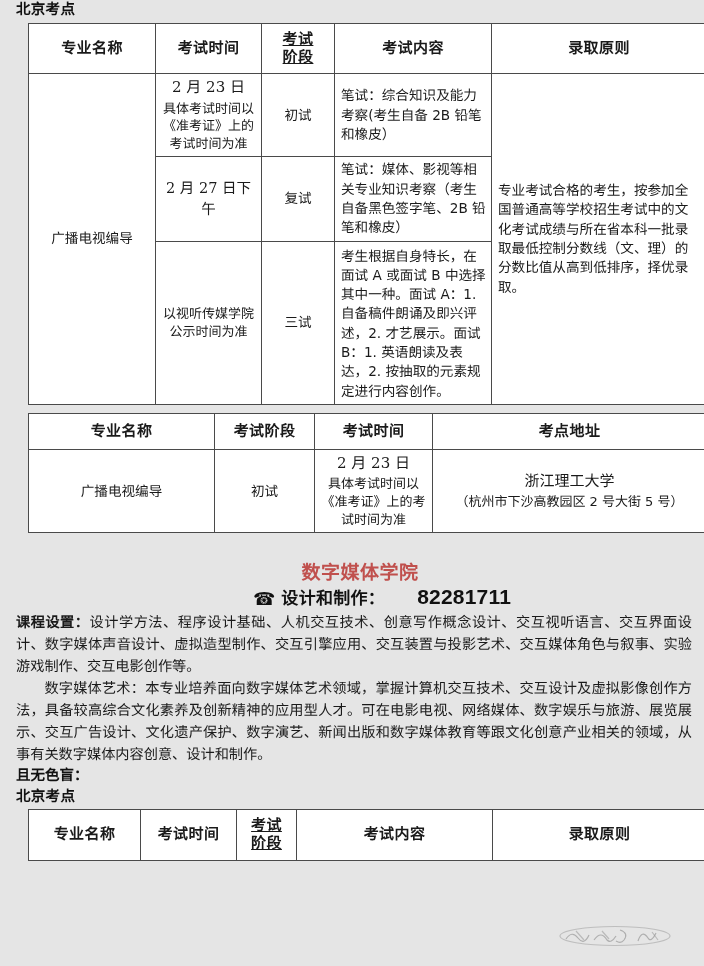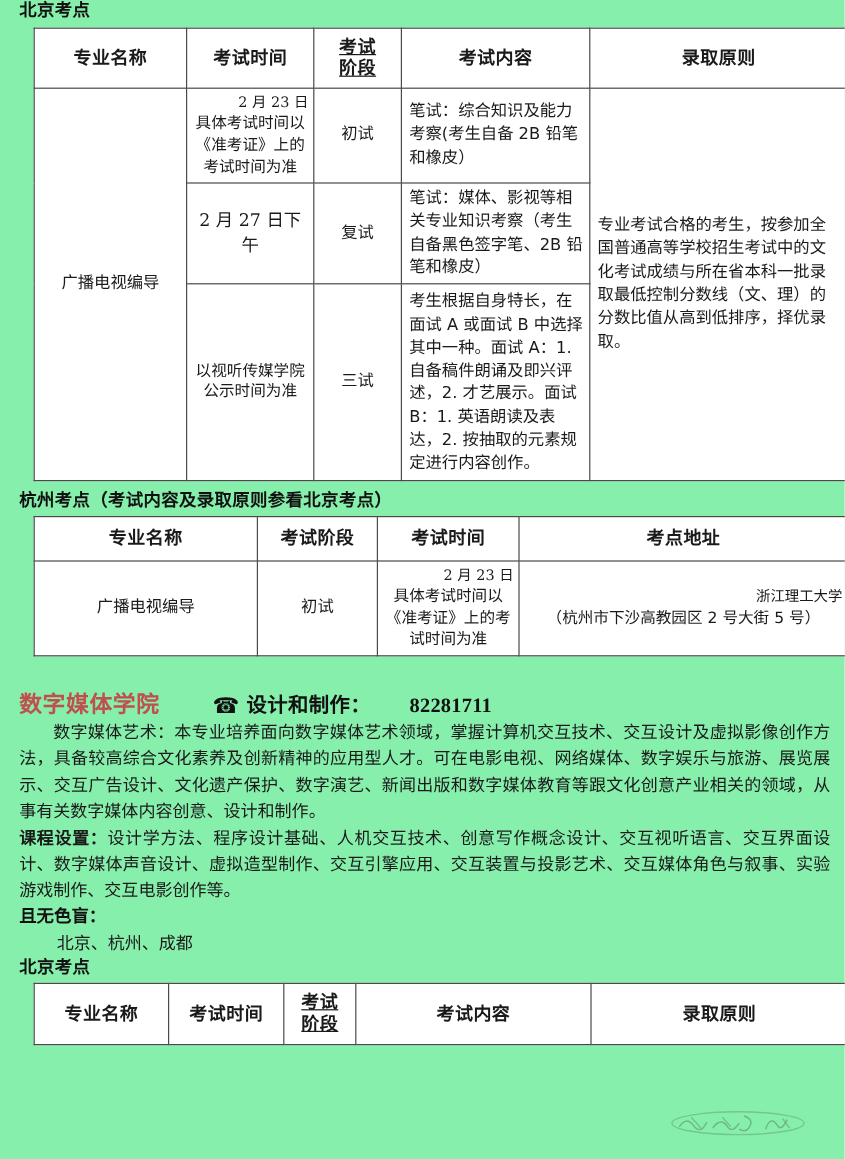--- a/index.html
+++ b/index.html
@@ -15,39 +15,40 @@
     font-family: "DejaVu Sans", "Liberation Sans", sans-serif;
     color: #1a1a1a;
     position: relative;
   }
   .page {
     position: relative;
     width: 704px;
     height: 966px;
     padding: 0;
     box-sizing: border-box;
-    background: #86efac;
+    background: #e5e5e5;
   }
 
   
   .sec-head {
     font-size: 14.5px;
     font-weight: bold;
     letter-spacing: 0.3px;
     margin: 0 0 4px 16px;
     line-height: 1.3;
     color: #111;
   }
   .sec-head.tight { margin-bottom: 3px; }
 
   .college-row {
     display: flex;
-    align-items: flex-end;
+    align-items: center;
     margin: 0 0 2px 16px;
     padding-top: 2px;
+    flex-direction: column;
   }
   .college-name {
     color: #c0504d;
     font-weight: bold;
     font-size: 19px;
     letter-spacing: 0.5px;
     white-space: nowrap;
   }
   .phone-block {
     display: flex;
@@ -63,24 +64,24 @@
     position: relative;
     top: 1px;
   }
   .phone-label {
     font-size: 17px;
     font-weight: bold;
     color: #111;
     letter-spacing: 0.3px;
   }
   .phone-number {
-    font-size: 17px;
-    font-weight: bold;
-    color: #111;
-    font-family: Liberation Serif, serif;
+    font-size: 21px;
+    font-weight: bold;
+    color: #111;
+    font-family: Liberation Sans, sans-serif;
     letter-spacing: 0.2px;
     margin-left: 32px;
   }
 
   
   .label-line {
     font-size: 14.5px;
     font-weight: bold;
     margin: 0 0 1px 16px;
     line-height: 1.45;
@@ -128,24 +129,23 @@
     text-align: left;
     padding-left: 6px;
     padding-right: 5px;
   }
   table.doc td.mono-date {
     font-family: "DejaVu Serif", "Liberation Serif", serif;
     font-size: 14.5px;
   }
   .cell-main {
     font-family: "DejaVu Serif", "Liberation Serif", serif;
-    font-size: 12px;
+    font-size: 15px;
     display: block;
     margin-bottom: 1px;
-    text-align: right;
   }
   .cell-sub {
     display: block;
     font-size: 13px;
     line-height: 1.38;
   }
   .stacked {
     display: block;
     line-height: 1.18;
     text-decoration: underline;
@@ -214,21 +214,20 @@
           <span class="cell-sub">以视听传媒学院公示时间为准</span>
         </td>
         <td>三试</td>
         <td class="left" style="vertical-align:top;padding-top:5px">考生根据自身特长，在面试 A 或面试 B 中选择其中一种。面试 A：1. 自备稿件朗诵及即兴评述，2. 才艺展示。面试 B：1. 英语朗读及表达，2. 按抽取的元素规定进行内容创作。</td>
       </tr>
     </tbody>
   </table>
 
   <div class="spacer-sm"></div>
 
-  <div class="sec-head tight">杭州考点（考试内容及录取原则参看北京考点）</div>
 
   <table class="doc">
     <colgroup>
       <col style="width:186px">
         <col style="width:100px">
         <col style="width:118px">
         <col style="width:274px">
     </colgroup>
     <thead>
       <tr>
@@ -258,27 +257,26 @@
 
   <div class="college-row">
     <span class="college-name">数字媒体学院</span>
     <span class="phone-block">
       <span class="phone-icon">☎</span>
       <span class="phone-label">设计和制作：</span>
       <span class="phone-number">82281711</span>
     </span>
   </div>
 
+  <div class="para"><span class="inline-label">课程设置：</span><span>设计学方法、程序设计基础、人机交互技术、创意写作概念设计、交互视听语言、交互界面设计、数字媒体声音设计、虚拟造型制作、交互引擎应用、交互装置与投影艺术、交互媒体角色与叙事、实验游戏制作、交互电影创作等。</span></div>
+
   <div class="para indent">数字媒体艺术：本专业培养面向数字媒体艺术领域，掌握计算机交互技术、交互设计及虚拟影像创作方法，具备较高综合文化素养及创新精神的应用型人才。可在电影电视、网络媒体、数字娱乐与旅游、展览展示、交互广告设计、文化遗产保护、数字演艺、新闻出版和数字媒体教育等跟文化创意产业相关的领域，从事有关数字媒体内容创意、设计和制作。</div>
 
-  <div class="para"><span class="inline-label">课程设置：</span><span>设计学方法、程序设计基础、人机交互技术、创意写作概念设计、交互视听语言、交互界面设计、数字媒体声音设计、虚拟造型制作、交互引擎应用、交互装置与投影艺术、交互媒体角色与叙事、实验游戏制作、交互电影创作等。</span></div>
-
 
   <div class="label-line">且无色盲：</div>
-  <div class="para small-indent">北京、杭州、成都</div>
 
 
   <div class="sec-head" style="margin-bottom:3px">北京考点</div>
 
   <table class="doc">
     <colgroup>
       <col style="width:112px">
         <col style="width:96px">
         <col style="width:60px">
         <col style="width:196px">

